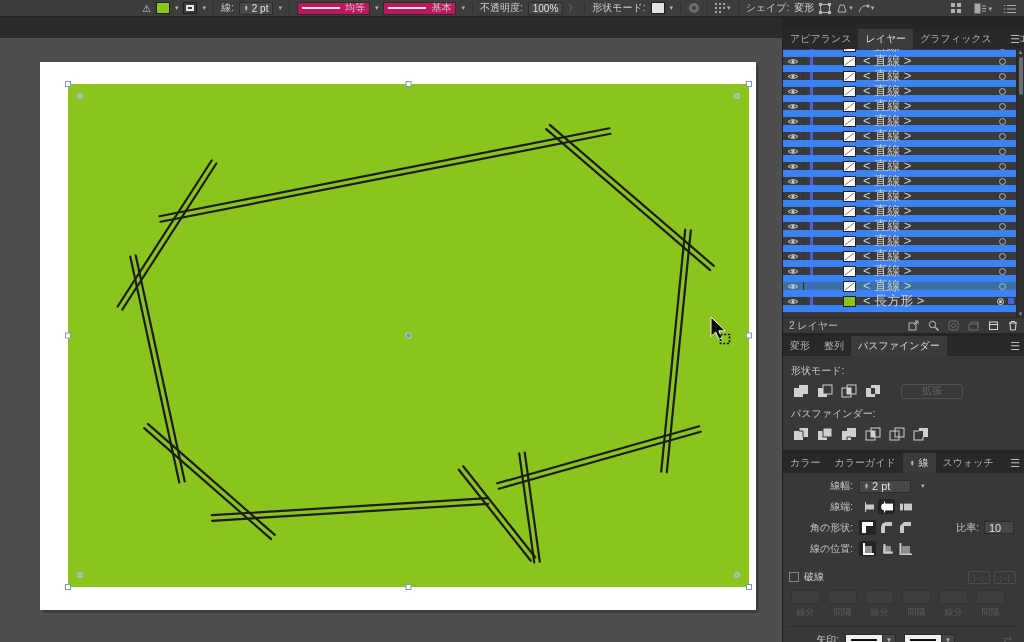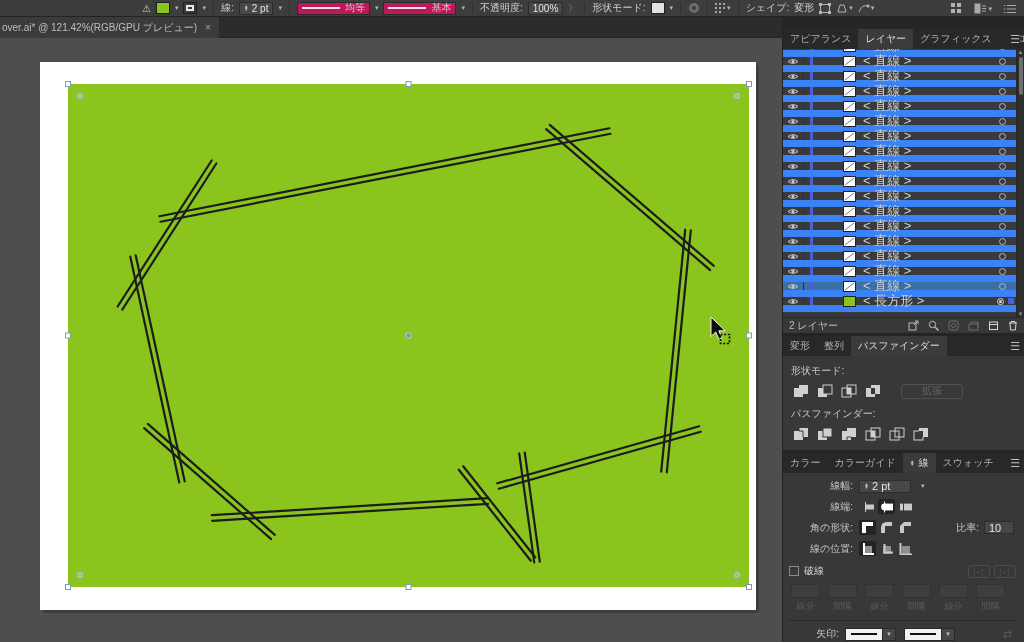--- a/index.html
+++ b/index.html
@@ -227,26 +227,20 @@
           <span class="dd">▾</span>
       </span>
       <span class="tb-icon">
         <svg width="12" height="10" viewBox="0 0 12 10" stroke="#a8a8a8">
             <path d="M3 1.5 H12 M3 5 H12 M3 8.5 H12 M0 1.5 H1.5 M0 5 H1.5 M0 8.5 H1.5"></path>
           </svg>
       </span>
     </span>
   </div>
 
-  <div class="tabbar">
-    <div class="doc-tab">
-      <span>over.ai* @ 121.42%(RGB/GPU プレビュー)</span>
-      <span class="x">×</span>
-    </div>
-  </div>
 
   <div class="canvas">
     <svg id="scene" width="782" height="604" viewBox="0 38 782 604">
       <rect x="43" y="65" width="716" height="548" fill="#3e3e3e"></rect>
       <rect id="artboard" x="40" y="62" width="716" height="548" fill="#ffffff"></rect>
       <rect id="green-rect" x="68" y="84" width="681" height="503" fill="#8cc41e"></rect>
       <g id="sketch">
           <line x1="159.4626232181482" y1="216.2520505473487" x2="609.4626232181482" y2="128.2520505473487" stroke="#1c1c1c" stroke-width="2.2" stroke-linecap="round"></line>
           <line x1="160.5373767818518" y1="221.7479494526513" x2="610.5373767818518" y2="133.7479494526513" stroke="#1c1c1c" stroke-width="2.2" stroke-linecap="round"></line>
           <line x1="549.8254122528613" y1="124.87682546475709" x2="713.8254122528613" y2="265.8768254647571" stroke="#1c1c1c" stroke-width="2.2" stroke-linecap="round"></line>
@@ -825,21 +819,21 @@
               <path d="M4.5 1 V9.5 H13" stroke="#c9c9c9" stroke-width="2" fill="none"></path>
             </svg>
           </span>
         <span class="toggle">
           <svg width="13" height="12" viewBox="0 0 13 12">
               <rect x="3" y="3" width="8" height="8" fill="#8f8f8f"></rect>
               <path d="M1.5 0 V11.5 H13" stroke="#c9c9c9" stroke-width="2" fill="none"></path>
             </svg>
           </span>
       </div>
-      <div class="srow" style="margin-top:8px;">
+      <div class="srow" style="margin-top:14px;">
         <span class="checkbox"></span>
         <span style="font-size:10px;color:#d0d0d0;">破線</span>
         <span class="dashbtns">
           <span class="dashbtn">¦‒¦</span>
           <span class="dashbtn">¦‒¦</span>
         </span>
       </div>
       <div class="dashfields">
         <span class="dashfield">
             <span class="box"></span>

